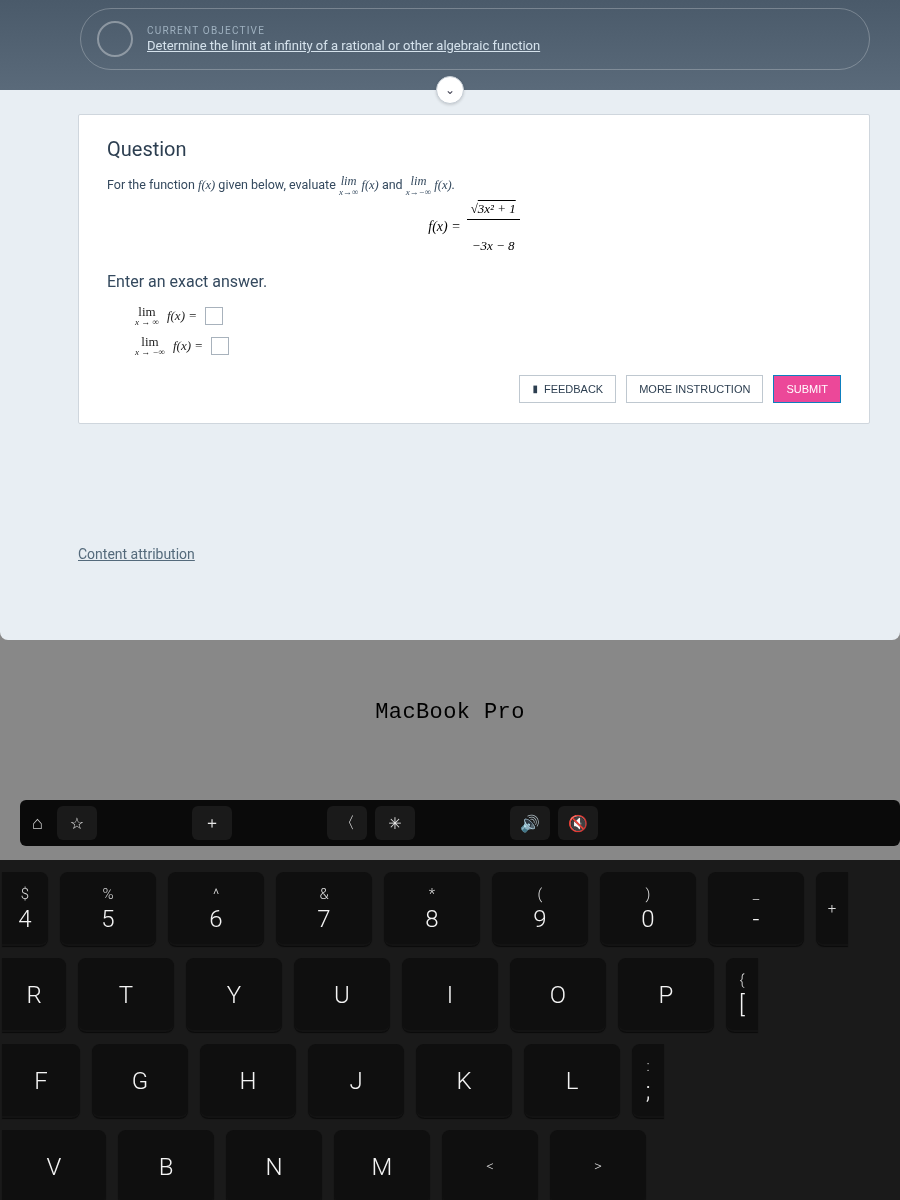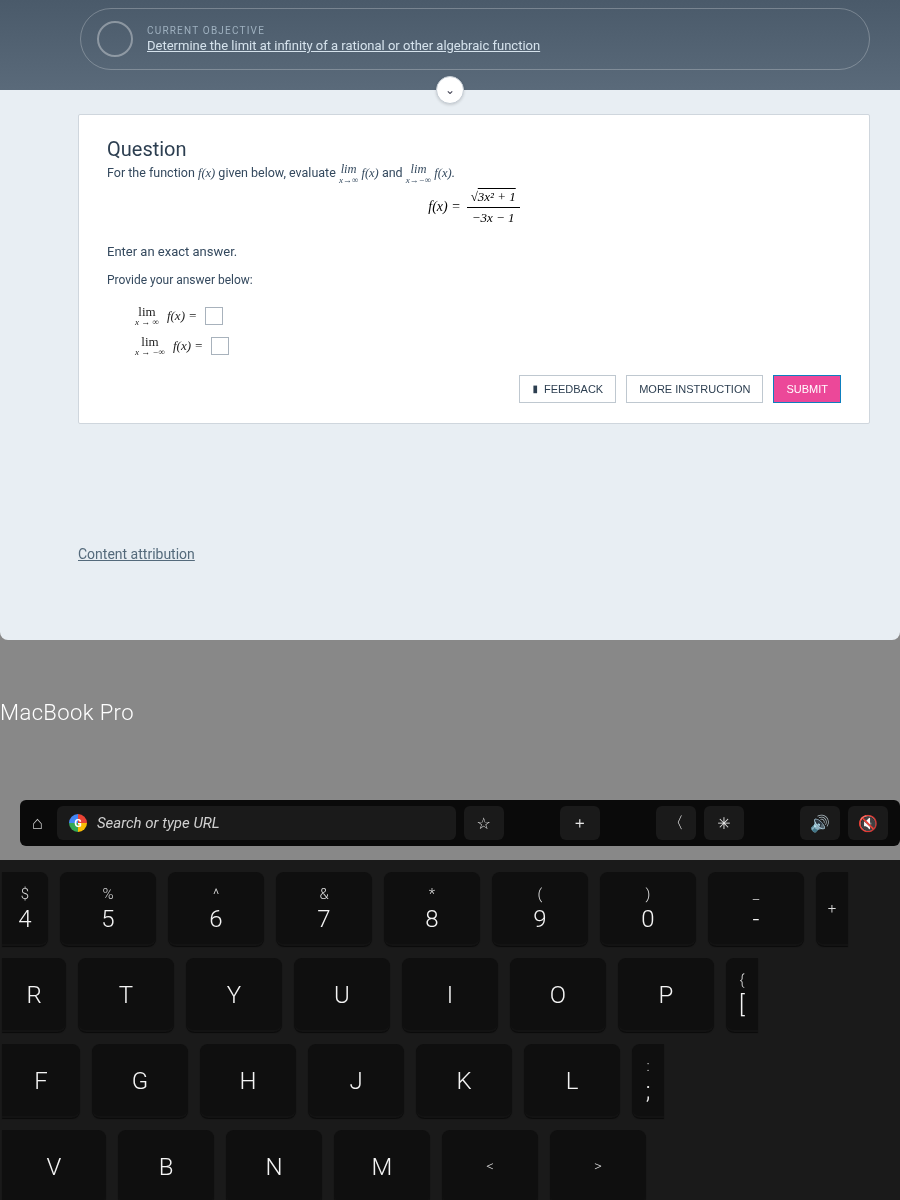--- a/index.html
+++ b/index.html
@@ -58,40 +58,40 @@
   .card {
     position: absolute;
     top: 114px;
     left: 78px;
     right: 30px;
     background: #fff;
     border: 1px solid #cfd6dd;
     border-radius: 2px;
     padding: 22px 28px 20px;
   }
-  .q-title { font-size: 20px; color: #2c3e50; margin-bottom: 2px; }
+  .q-title { font-size: 20px; color: #2c3e50; margin-bottom: 14px; }
   .q-prompt { font-size: 12.5px; color: #34495e; margin-bottom: 4px; }
   .math-inline { font-family: Georgia, "Times New Roman", serif; font-style: italic; }
   .sub { font-size: 9px; font-style: italic; }
   .formula {
     text-align: center;
     font-family: Georgia, "Times New Roman", serif;
     font-style: italic;
     font-size: 14px;
     margin: 4px 0 18px;
     display: flex;
     align-items: center;
     justify-content: center;
     gap: 6px;
   }
-  .frac { display: inline-flex; flex-direction: column; align-items: center; font-size: 13px; }
+  .frac { display: inline-flex; flex-direction: column; align-items: center; font-size: 13px; gap: 16px; }
   .frac .num { border-bottom: 1px solid #000; padding: 0 4px 2px; }
   .frac .den { padding-top: 2px; }
   .line-over { text-decoration: overline; }
-  .instr { font-size: 13px; color: #34495e; margin-bottom: 14px; }
+  .instr { font-size: 16px; color: #34495e; margin-bottom: 14px; }
   .provide { font-size: 12px; color: #34495e; margin-bottom: 18px; }
   .answer-row {
     display: flex;
     align-items: center;
     gap: 8px;
     font-family: Georgia, "Times New Roman", serif;
     font-size: 13px;
     color: #222;
     margin: 8px 0 8px 28px;
   }
@@ -132,24 +132,26 @@
     left: 78px;
     top: 546px;
     font-size: 14px;
     color: #546a7b;
     text-decoration: underline;
   }
   .bezel-label {
     position: absolute;
     top: 700px;
     left: 0; right: 0;
+    text-align: center;
     font-size: 22px;
-    color: #ffffff;
+    color: #000000;
     font-weight: 300;
     letter-spacing: 0.4px;
+    font-family: Liberation Mono, monospace;
   }
   .touchbar {
     position: absolute;
     top: 800px;
     left: 20px; right: 0;
     height: 46px;
     background: #0a0a0a;
     border-radius: 6px;
     display: flex;
     align-items: center;
@@ -262,26 +264,25 @@
         <span>lim</span>
         <span class="sub">x→−∞</span>
       </span>
       <span class="math-inline">f(x).</span>
     </div>
 
     <div class="formula">
       <span>f(x) =</span>
       <span class="frac">
         <span class="num">√<span class="line-over">3x² + 1</span></span>
-        <span class="den">−3x − 1</span>
+        <span class="den">−3x − 8</span>
       </span>
     </div>
 
     <div class="instr">Enter an exact answer.</div>
-    <div class="provide">Provide your answer below:</div>
 
     <div class="answer-row">
       <span class="limtext">
         <span class="top">lim</span>
         <span class="bot">x → ∞</span>
       </span>
       <span class="fx">f(x) =</span>
       <span class="ans-box"></span>
     </div>
 
@@ -304,24 +305,20 @@
     </div>
   </div>
 
   <a class="attrib">Content attribution</a>
 </div>
 
 <div class="bezel-label">MacBook Pro</div>
 
 <div class="touchbar">
   <span class="tb-home">⌂</span>
-  <div class="tb-search">
-    <span class="g-logo"></span>
-    <span>Search or type URL</span>
-  </div>
   <div class="tb-icon">☆</div>
   <div class="tb-gap"></div>
   <div class="tb-icon">＋</div>
   <div class="tb-gap"></div>
   <div class="tb-icon">〈</div>
   <div class="tb-icon">✳</div>
   <div class="tb-gap"></div>
   <div class="tb-icon">🔊</div>
   <div class="tb-icon">🔇</div>
 </div>

